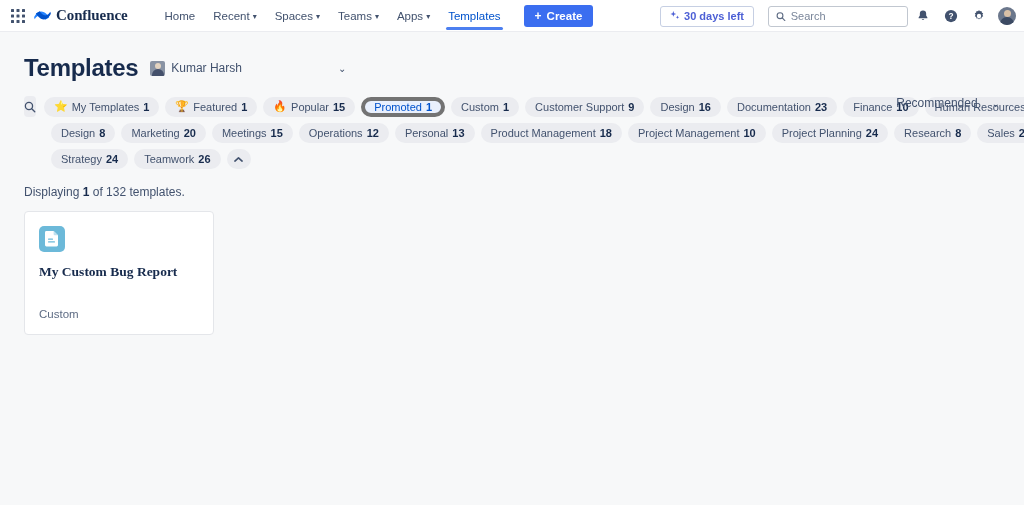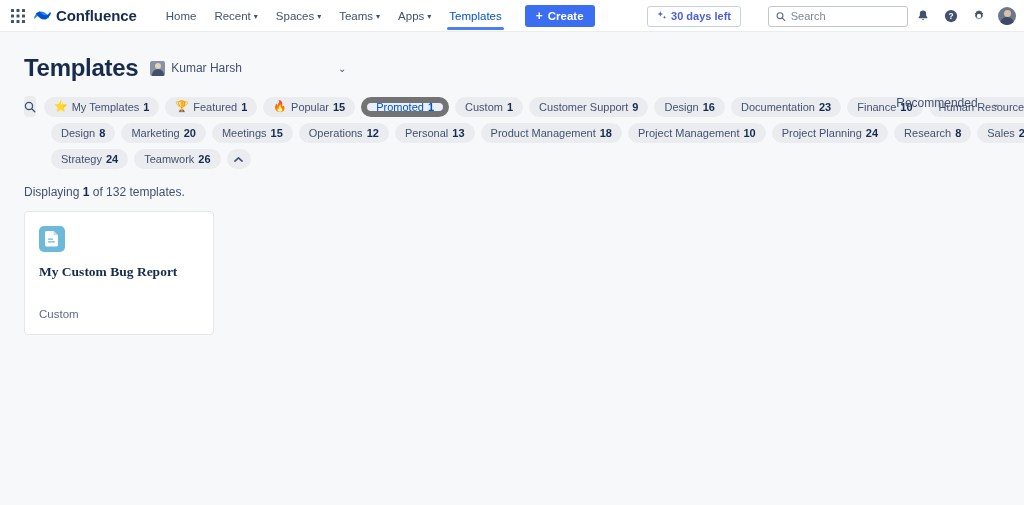--- a/index.html
+++ b/index.html
@@ -22,21 +22,21 @@
     position: relative;
   }
   .grid-icon {
     width: 24px; height: 24px;
     display: flex; align-items: center; justify-content: center;
     border-radius: 3px; cursor: pointer;
   }
   .grid-icon svg { display: block; }
   .brand {
     display: flex; align-items: center; gap: 5px;
-    margin-left: 4px; margin-right: 20px; cursor: pointer;
+    margin-left: 4px; margin-right: 28px; cursor: pointer; font-family: Liberation Serif, serif;
   }
   .brand-mark { width: 17px; height: 17px; display: block; }
   .brand-name {
     font-size: 15px; font-weight: 600; letter-spacing: -0.1px;
     color: #172b4d;
   }
   .nav-items { display: flex; align-items: flex-end; gap: 0; height: 32px; }
   .nav-item {
     font-size: 11.5px; color: #42526e;
     padding: 0 9px; height: 32px;
@@ -65,21 +65,21 @@
     display: flex; align-items: center; gap: 0;
   }
   .trial-pill {
     border: 1px solid #c6cfe3; border-radius: 3px;
     color: #4c5fd5; font-size: 11px; font-weight: 700;
     height: 21px; padding: 0 9px;
     display: flex; align-items: center; gap: 4px;
     cursor: pointer; background: #fff;
   }
   .search-box {
-    margin-left: 27px;
+    margin-left: 14px;
     width: 140px; height: 21px;
     border: 1px solid #c1c7d0; border-radius: 3px;
     background: #fff;
     display: flex; align-items: center; gap: 5px;
     padding: 0 7px; cursor: text;
   }
   .search-box input {
     border: none; outline: none; background: transparent;
     font-size: 11px; color: #5e6c84; width: 100%;
     font-family: inherit;
@@ -144,21 +144,21 @@
   .chip {
     height: 20px; border-radius: 10px;
     background: #ebecf0; color: #42526e;
     font-size: 11px;
     display: inline-flex; align-items: center; gap: 4px;
     padding: 0 9px; cursor: pointer; white-space: nowrap;
     border: 1px solid transparent;
   }
   .chip .count { font-weight: 700; color: #172b4d; }
   .chip.selected {
-    background: #e9f0fd; border: 6px solid #737373; color: #0052cc;
+    background: #e9f0fd; border: 4px solid #737373; color: #0052cc;
   }
   .chip.selected .count { color: #0052cc; }
   .chip-emoji { font-size: 11px; line-height: 1; }
   .chip-search {
     width: 27px; height: 21px; border-radius: 4px;
     background: #ebecf0;
     display: inline-flex; align-items: center; justify-content: center;
     cursor: pointer; margin-right: 2px;
   }
   .chip-collapse {

